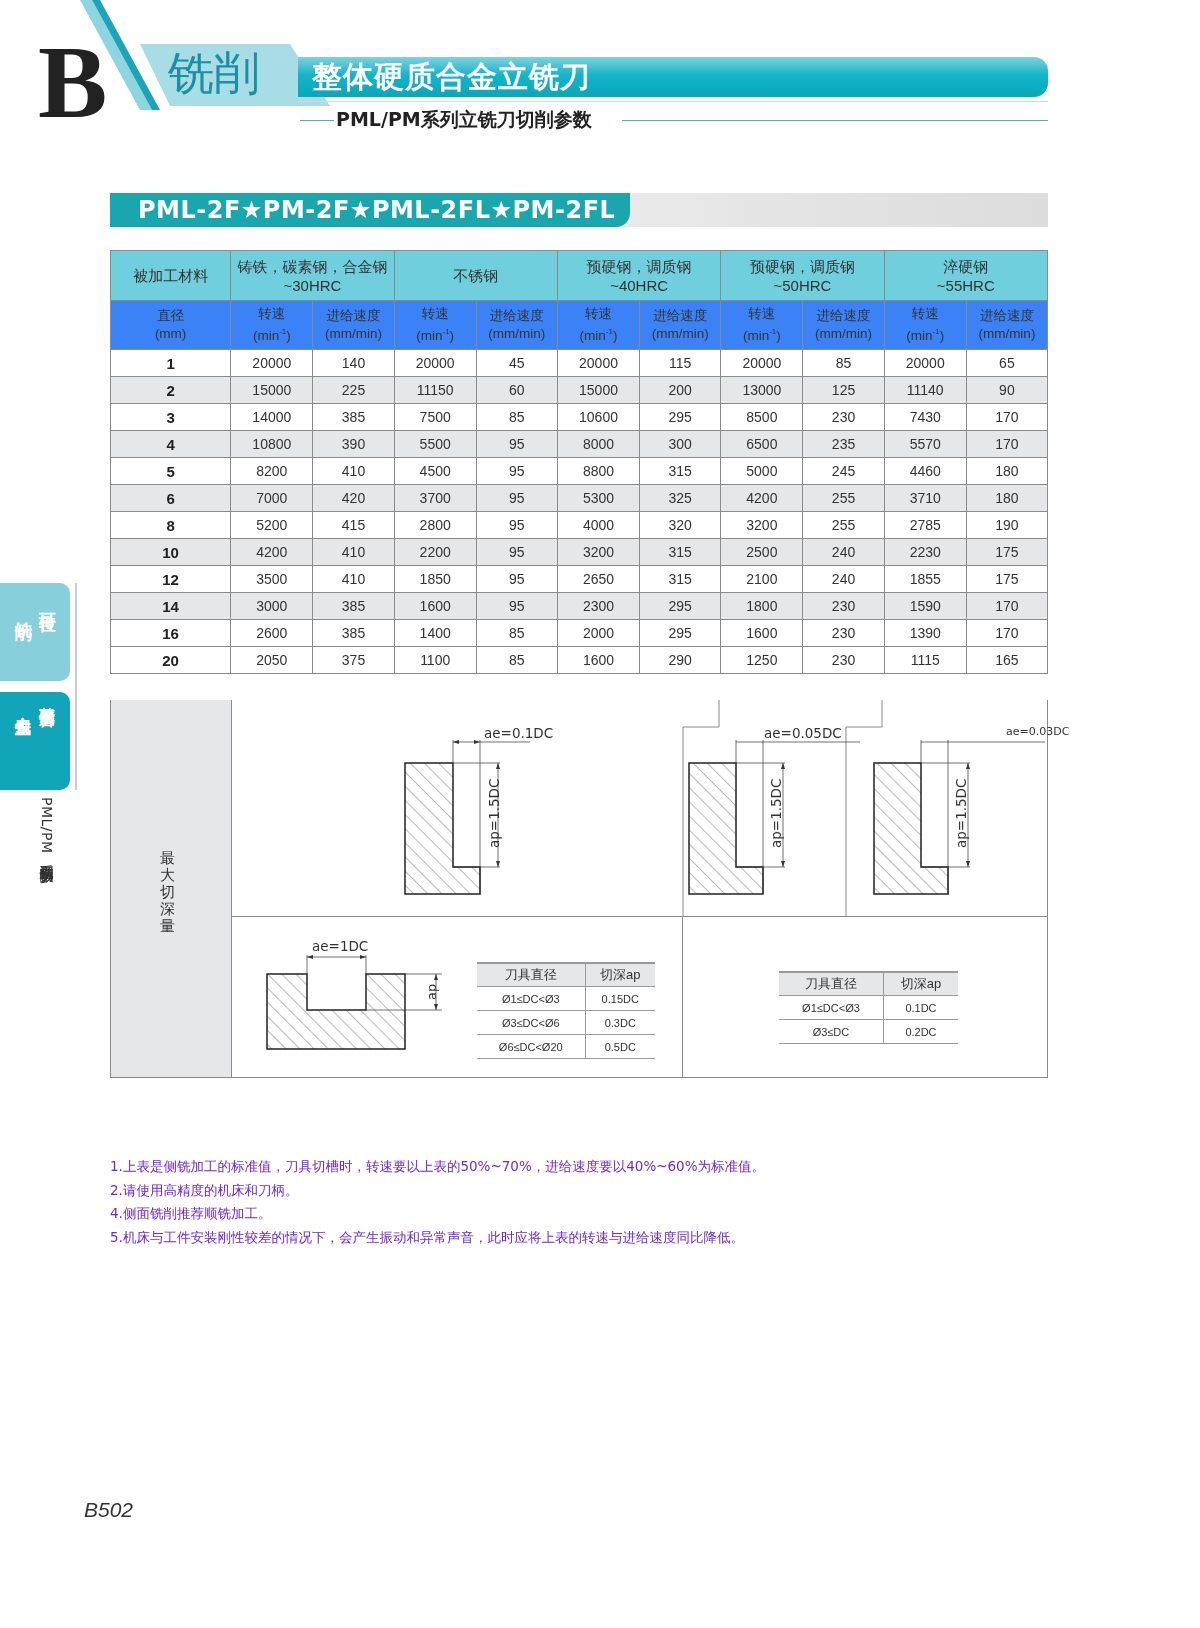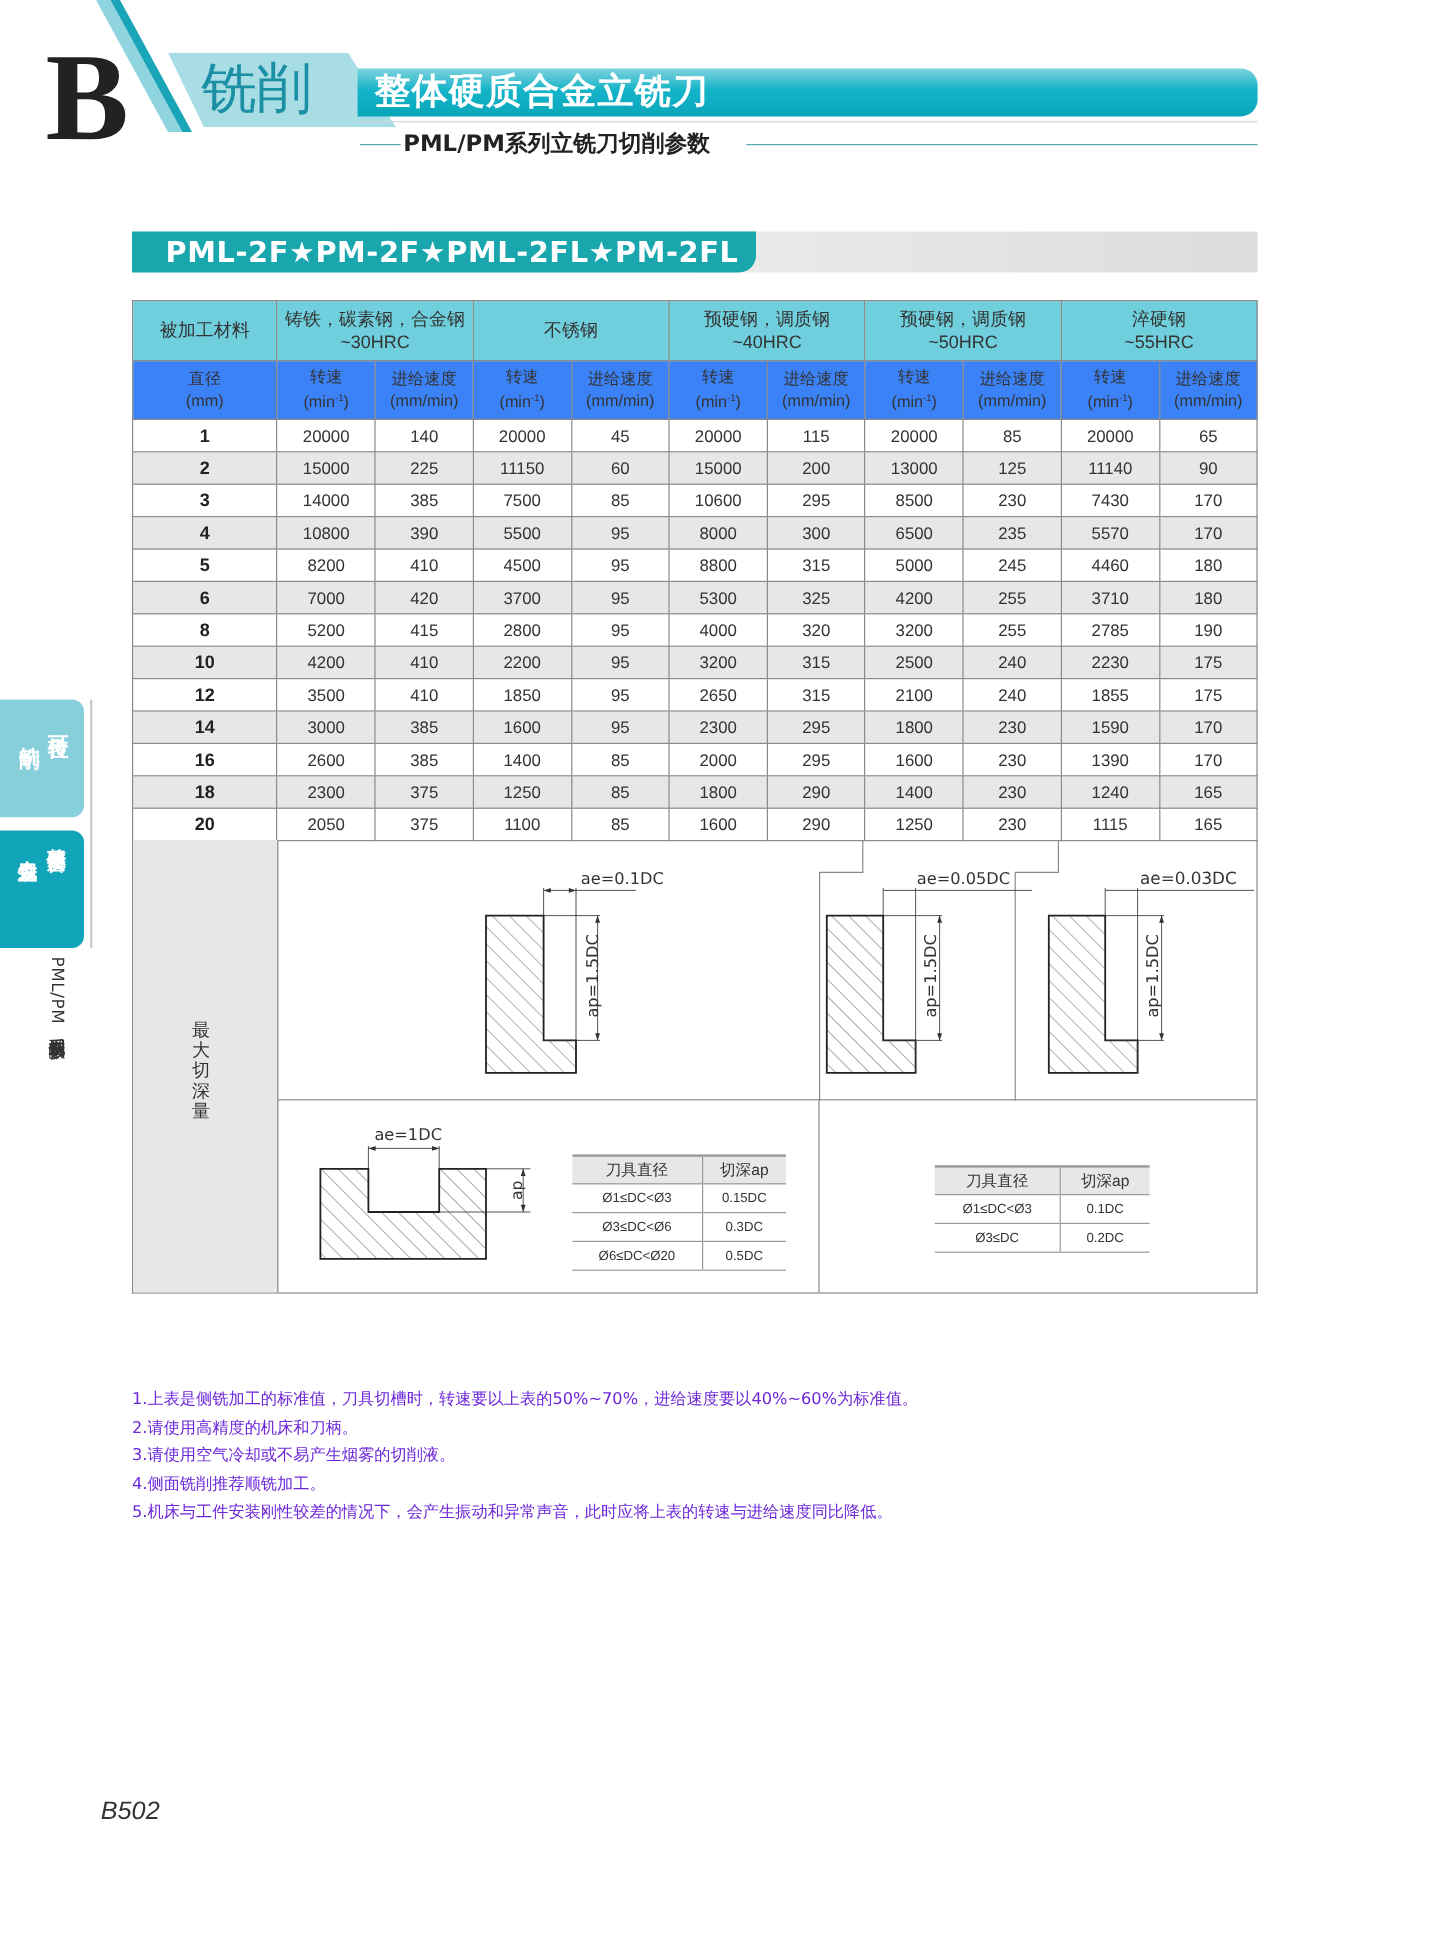--- a/index.html
+++ b/index.html
@@ -272,33 +272,20 @@
         <td>385</td>
         <td>1400</td>
         <td>85</td>
         <td>2000</td>
         <td>295</td>
         <td>1600</td>
         <td>230</td>
         <td>1390</td>
         <td>170</td>
       </tr>
-      <tr class="even">
-        <td class="dia">18</td>
-        <td>2300</td>
-        <td>375</td>
-        <td>1250</td>
-        <td>85</td>
-        <td>1800</td>
-        <td>290</td>
-        <td>1400</td>
-        <td>230</td>
-        <td>1240</td>
-        <td>165</td>
-      </tr>
       <tr class="odd">
         <td class="dia">20</td>
         <td>2050</td>
         <td>375</td>
         <td>1100</td>
         <td>85</td>
         <td>1600</td>
         <td>290</td>
         <td>1250</td>
         <td>230</td>
@@ -376,21 +363,21 @@
     <line x1="436" y1="974" x2="436" y2="1010" stroke="#333" stroke-width="0.7"></line>
     <polygon points="436,974 434,980 438,980" fill="#333"></polygon>
       <polygon points="436,1010 434,1004 438,1004" fill="#333"></polygon>
   </g>
 </svg>
 
 <div class="abs" style="left:484px;top:725px;font-size:13.5px;">ae=0.1DC</div>
 <div class="abs" style="left:460px;top:810px;font-size:13.5px;transform:rotate(-90deg);transform-origin:left top;white-space:nowrap;left:486px;top:848px;">ap=1.5DC</div>
 <div class="abs" style="left:764px;top:725px;font-size:13.5px;">ae=0.05DC</div>
 <div class="abs" style="font-size:13.5px;transform:rotate(-90deg);transform-origin:left top;white-space:nowrap;left:768px;top:848px;">ap=1.5DC</div>
-<div class="abs" style="left:950px;top:725px;font-size:14px;">ae=0.03DC</div>
+<div class="abs" style="left:1006px;top:725px;font-size:11px;">ae=0.03DC</div>
 <div class="abs" style="font-size:13.5px;transform:rotate(-90deg);transform-origin:left top;white-space:nowrap;left:953px;top:848px;">ap=1.5DC</div>
 <div class="abs" style="left:312px;top:938px;font-size:13.5px;">ae=1DC</div>
 <div class="abs" style="font-size:13px;transform:rotate(-90deg);transform-origin:left top;white-space:nowrap;left:424px;top:1000px;">ap</div>
 
 <table class="small-tbl" style="left:477px;top:962px;width:178px;">
   <tbody>
       <tr>
         <th>刀具直径</th>
         <th>切深ap</th>
       </tr>
@@ -421,18 +408,17 @@
   <tr>
         <td>Ø3≤DC</td>
         <td>0.2DC</td>
       </tr>
 </tbody>
   </table>
 
 <div class="abs notes">
   <div>1.上表是侧铣加工的标准值，刀具切槽时，转速要以上表的50%~70%，进给速度要以40%~60%为标准值。</div>
   <div>2.请使用高精度的机床和刀柄。</div>
-  <div>3.请使用空气冷却或不易产生烟雾的切削液。</div>
   <div>4.侧面铣削推荐顺铣加工。</div>
   <div>5.机床与工件安装刚性较差的情况下，会产生振动和异常声音，此时应将上表的转速与进给速度同比降低。</div>
 </div>
 
 <div class="abs page-num">B502</div>
 
 </body></html>

